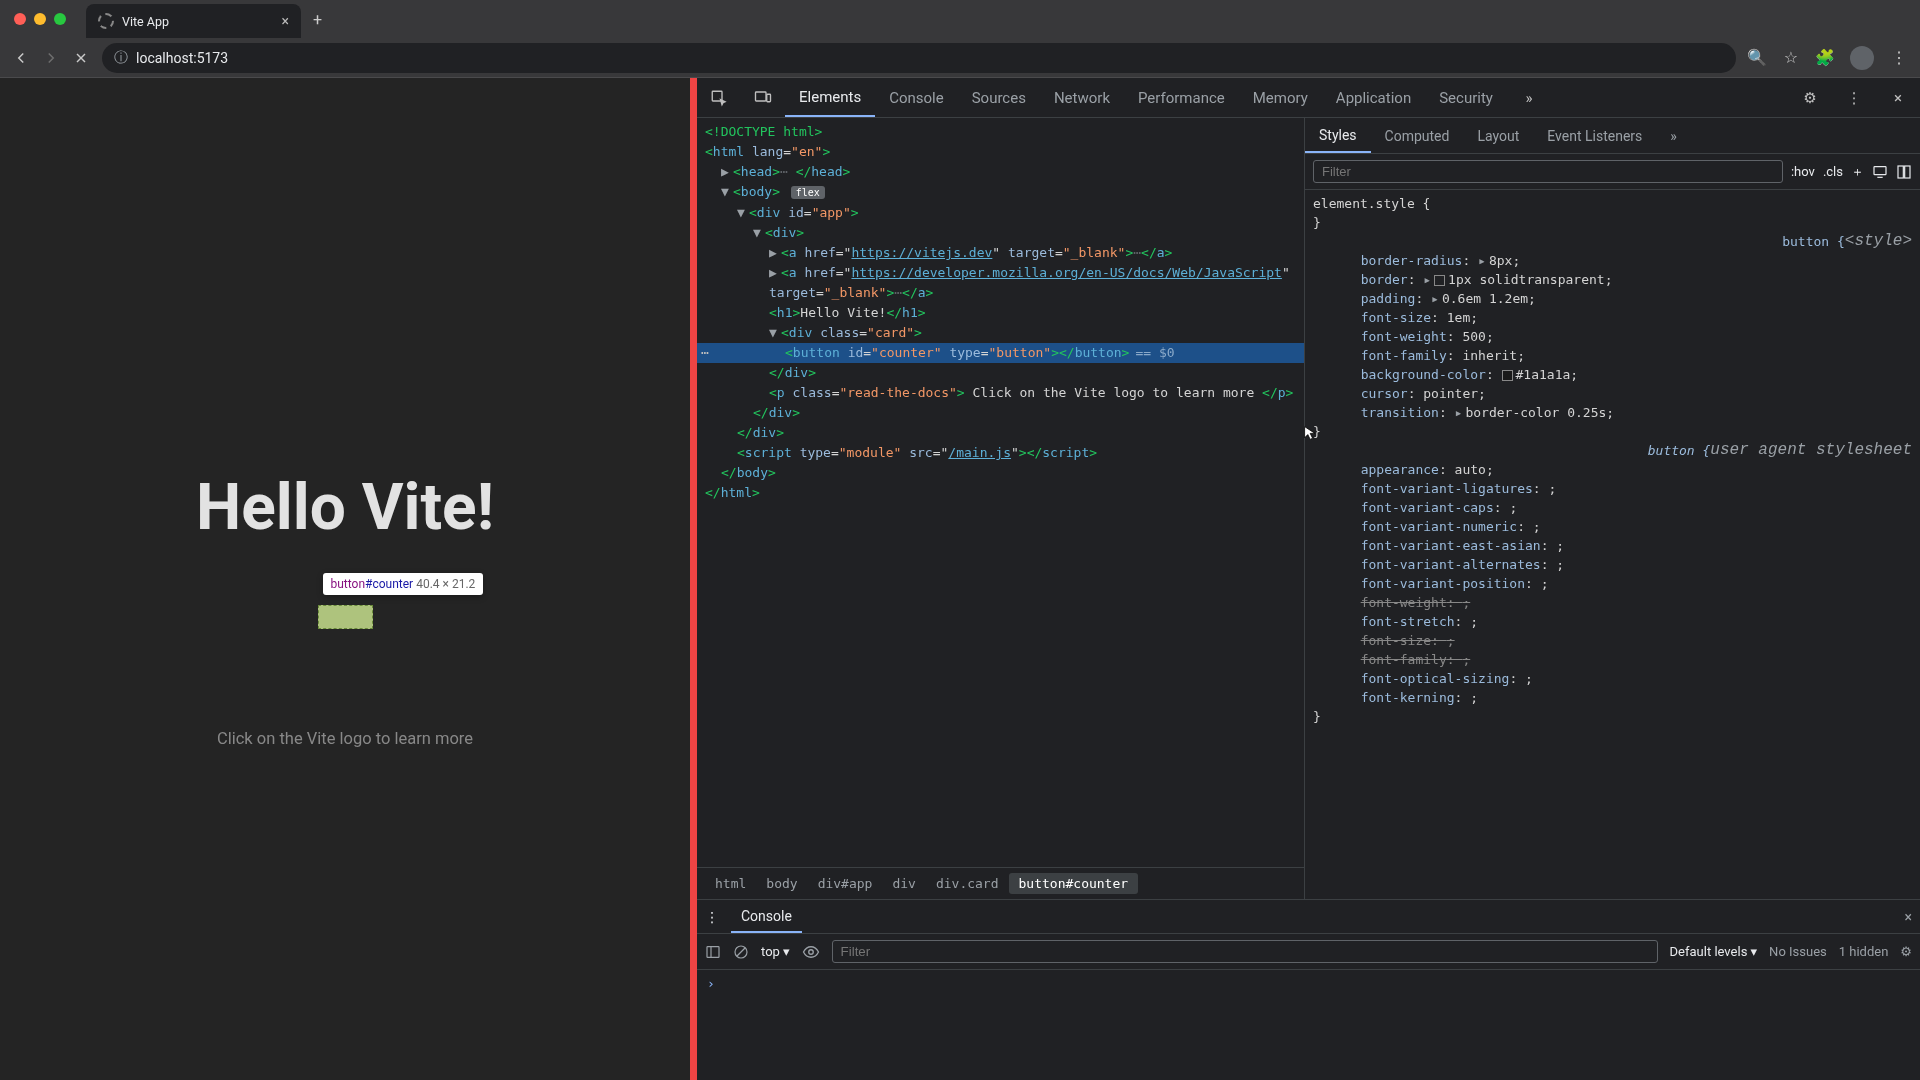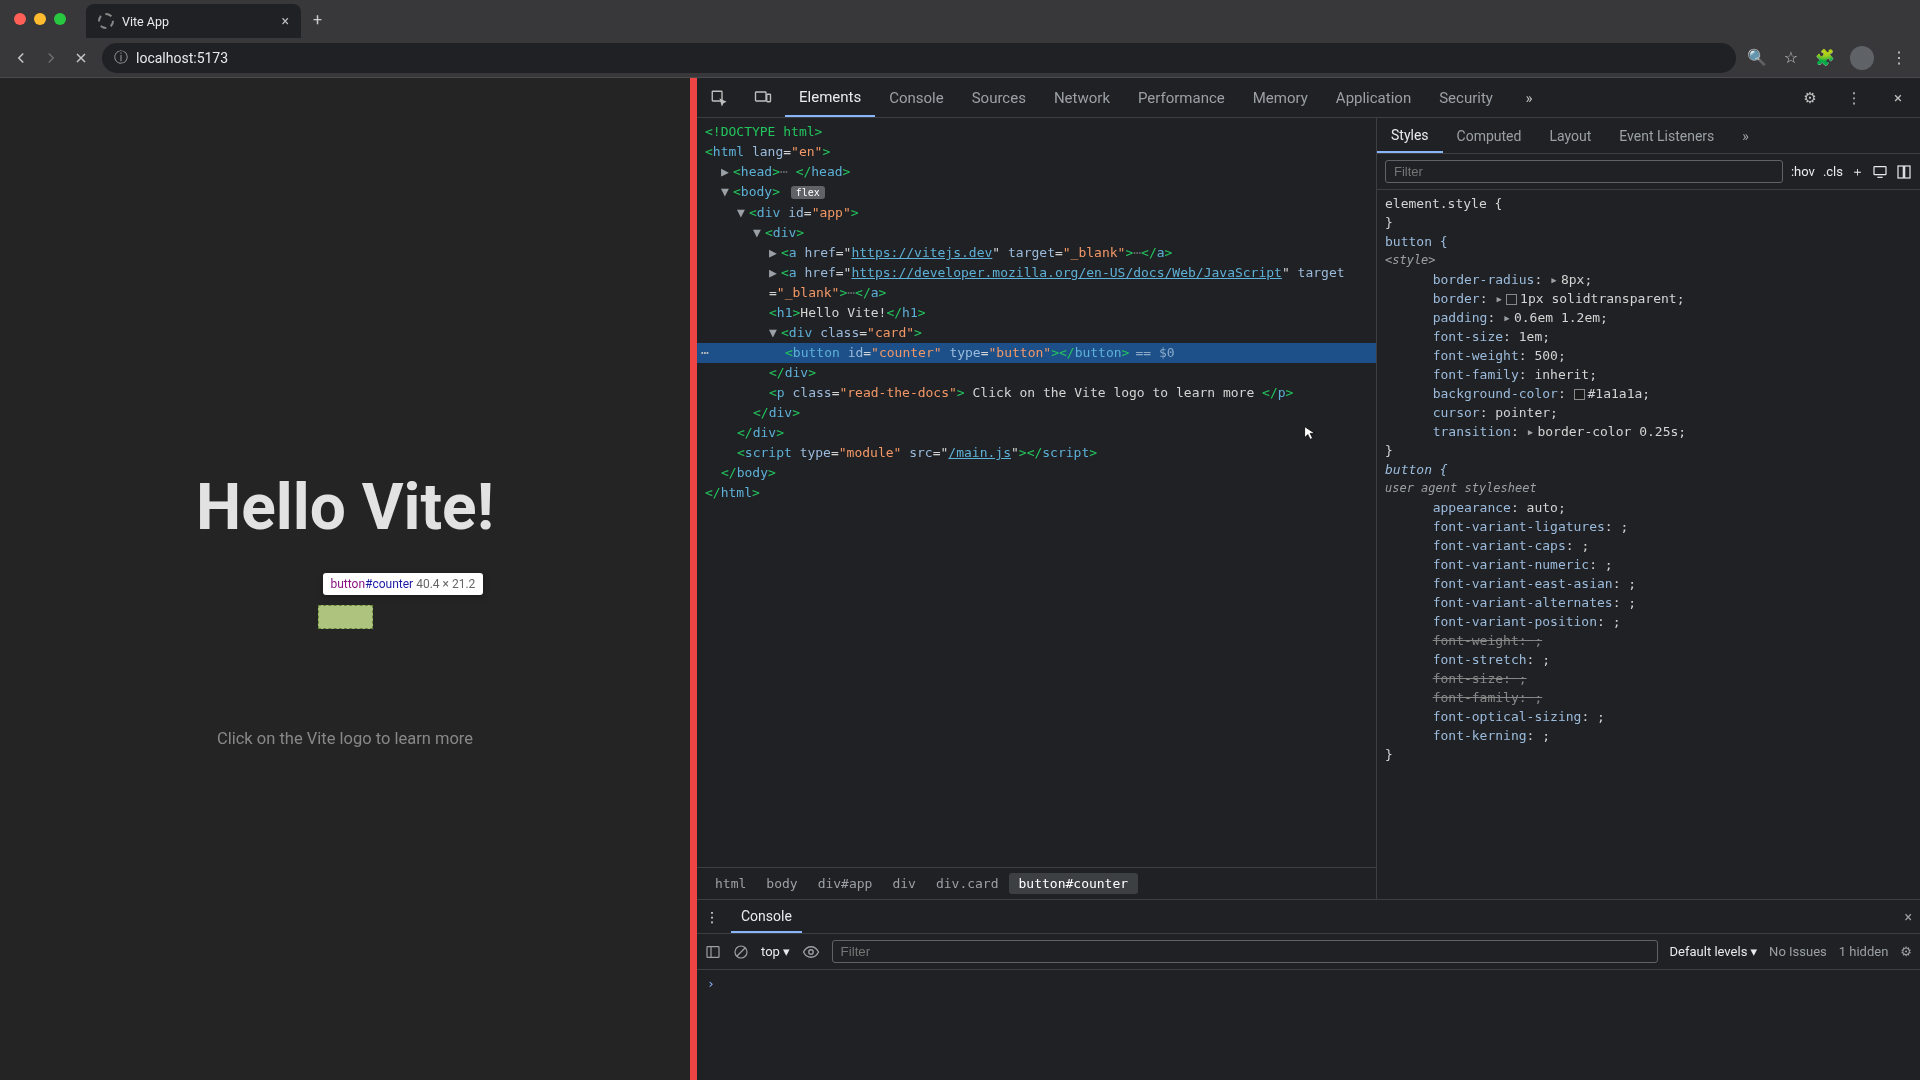--- a/index.html
+++ b/index.html
@@ -120,21 +120,21 @@
     border-bottom:1px solid var(--border);
     font-size:15px;
   }
   .dt-tabs .tab-icon { width:44px; display:flex; align-items:center; justify-content:center; color:#bfbfbf;}
   .dt-tabs .tab { padding:0 14px; display:flex; align-items:center; color:#9aa0a6; cursor:pointer;}
   .dt-tabs .tab.active { color:#e8eaed; border-bottom:2px solid #8ab4f8;}
   .dt-tabs .spacer { flex:1;}
 
   .dt-body { display:flex; flex:1; min-height:0;}
   .elements-col { flex:1; display:flex; flex-direction:column; min-width:0;}
-  .styles-col { width:544px; border-left:1px solid var(--border); display:flex; flex-direction:column;}
+  .styles-col { width:616px; border-left:1px solid var(--border); display:flex; flex-direction:column;}
 
   
   .elements-tree {
     flex:1; overflow:auto;
     font-family: Menlo, Consolas, monospace;
     font-size:13px;
     line-height:20px;
     padding:4px 0;
     color:#d4d4d4;
   }
@@ -163,22 +163,22 @@
   .styles-tabs{ height:36px; display:flex; align-items:stretch; border-bottom:1px solid var(--border); font-size:14px;}
   .styles-tabs .tab{ padding:0 14px; display:flex; align-items:center; color:#9aa0a6; cursor:pointer;}
   .styles-tabs .tab.active{ color:#e8eaed; border-bottom:2px solid #8ab4f8;}
   .styles-toolbar{ height:36px; display:flex; align-items:center; gap:8px; padding:0 8px; border-bottom:1px solid var(--border); font-size:13px;}
   .styles-toolbar input{ flex:1; background:transparent; border:1px solid #5f6368; color:#e8eaed; padding:3px 8px; border-radius:3px; font-size:13px;}
   .styles-body{
     flex:1; overflow:auto;
     font-family: Menlo, Consolas, monospace; font-size:13px; line-height:19px;
     padding:4px 8px; color:#d4d4d4;
   }
-  .rule-head{ display:flex; justify-content:flex-end; color:#d4d4d4;flex-direction:column;}
-  .rule-head .src{ color:#9aa0a6; font-style:italic; font-size:12px;}
+  .rule-head{ display:flex; justify-content:flex-end; color:#d4d4d4;}
+  .rule-head .src{ color:#9aa0a6; font-style:italic; font-size:16px;font-family:Liberation Mono, monospace;}
   .sel-txt{ color:#9bbbdc;}
   .prop{color:var(--syntax-attr);margin-left:32px;} .pv{color:#d4d4d4;}
   .strike{ text-decoration:line-through; color:#888;}
   .swatch{ display:inline-block; width:11px; height:11px; border:1px solid #888; vertical-align:middle; margin-right:3px;}
   .exp-arr{ color:#9aa0a6; margin-right:3px;}
 
   
   .drawer {
     border-top:1px solid var(--border);
     display:flex; flex-direction:column;

